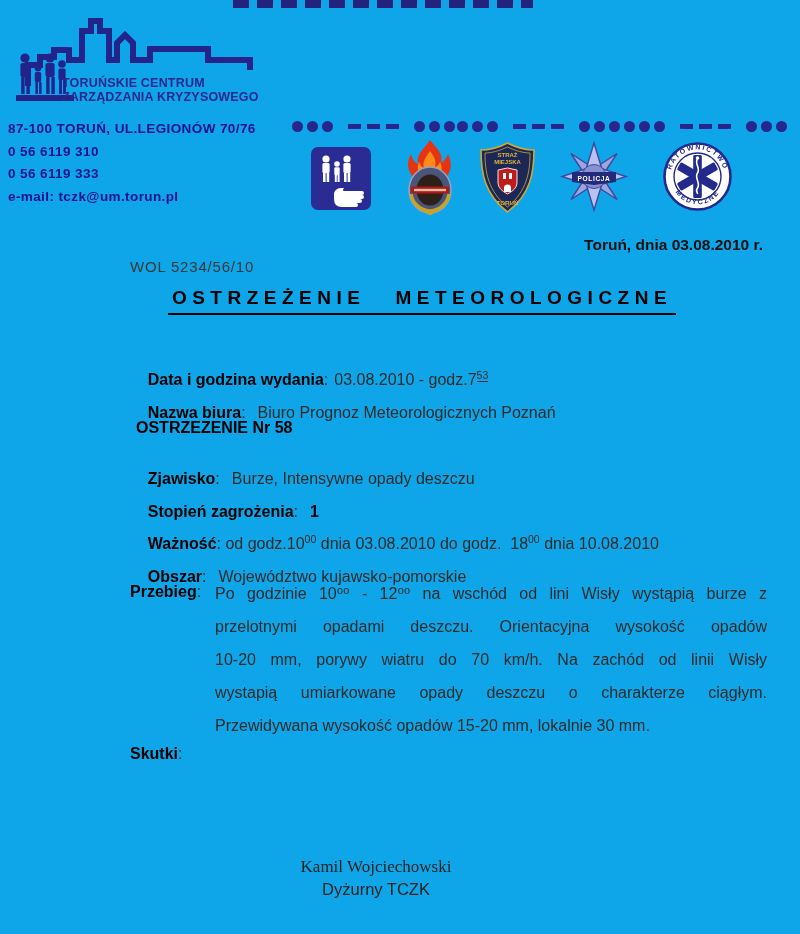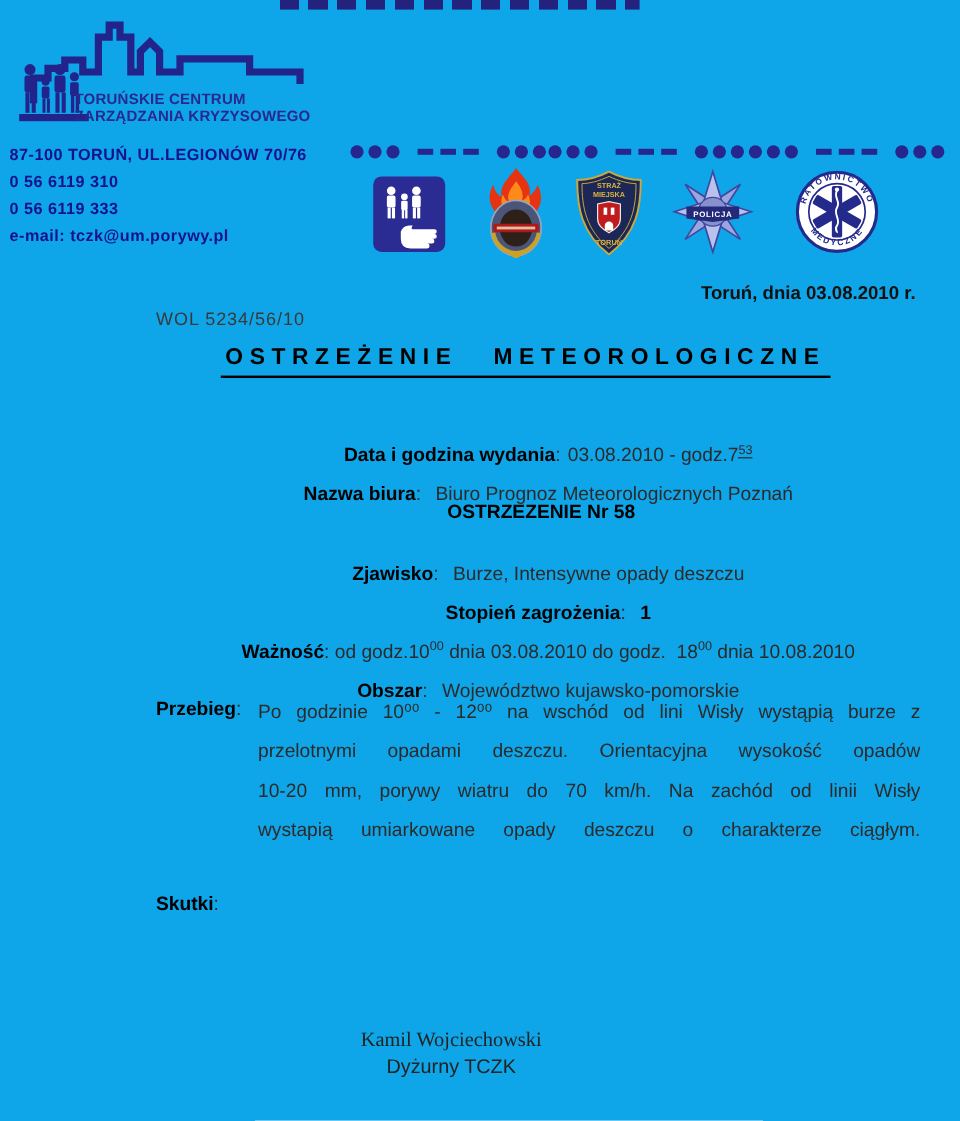--- a/index.html
+++ b/index.html
@@ -22,25 +22,25 @@
   .dot{width:11px;height:11px;border-radius:50%;background:#26268e;}
   .dash{width:13px;height:5px;background:#26268e;margin:0 1px;}
   .gap{width:6px;}
 
   .emblem{position:absolute;}
 
   
   .place-date{position:absolute;left:553px;top:236px;width:210px;text-align:right;
               font-weight:bold;font-size:15.5px;color:#111;}
   .refno{position:absolute;left:130px;top:258px;font-size:15px;color:#3a3a3a;letter-spacing:.8px;}
-  .title{position:absolute;left:152px;top:287px;width:540px;display:flex;justify-content:flex-end;}
+  .title{position:absolute;left:152px;top:287px;width:540px;display:flex;justify-content:center;}
   .title-inner{display:inline-flex;gap:30px;border-bottom:2.5px solid #000;padding:0 4px 4px 4px;
                font-weight:bold;font-size:19px;letter-spacing:5.5px;color:#000;white-space:nowrap;}
 
-  .fline{position:absolute;left:130px;right:34px;font-size:16px;white-space:pre-wrap;text-align:center;}
+  .fline{position:absolute;left:130px;right:34px;font-size:16px;white-space:pre-wrap;}
   .lbl{font-weight:bold;color:#000;}
   .val{color:#2b2b2b;}
   .pad6{padding-left:6px;} .pad12{padding-left:12px;}
   .sup{font-size:10.5px;position:relative;top:-6px;letter-spacing:0;}
   .sup.u{border-bottom:1.3px solid #2b2b2b;}
   .bold{font-weight:bold;color:#000;}
 
   .hang-label{position:absolute;left:130px;font-size:16px;font-weight:bold;color:#000;}
   .hang-colon{font-weight:normal;color:#2b2b2b;}
   .block{position:absolute;right:33px;font-size:16px;line-height:33px;color:#2b2b2b;}
@@ -83,21 +83,21 @@
 
   <div class="orgname">
     <div>TORUŃSKIE CENTRUM</div>
     <div>ZARZĄDZANIA KRYZYSOWEGO</div>
   </div>
 
   <div class="addr">
     <div>87-100 TORUŃ, UL.LEGIONÓW 70/76</div>
     <div>0 56 6119 310</div>
     <div>0 56 6119 333</div>
-    <div>e-mail: tczk@um.porywy.pl</div>
+    <div>e-mail: tczk@um.torun.pl</div>
   </div>
 
   <div class="dots" style="left:292px;">
     <span class="dot"></span>
       <span class="dot"></span>
       <span class="dot"></span>
       <span class="gap"></span>
     <span class="dash"></span>
       <span class="dash"></span>
       <span class="dash"></span>
@@ -243,20 +243,21 @@
   </div>
 
   <div class="hang-label" style="top:583px;">
     <span>Przebieg</span><span class="hang-colon">:</span>
   </div>
   <div class="block" style="left:215px;top:577px;">
     <div class="jl">Po godzinie 10⁰⁰ - 12⁰⁰ na wschód od lini Wisły wystąpią burze z</div>
     <div class="jl">przelotnymi opadami deszczu. Orientacyjna wysokość opadów</div>
     <div class="jl">10-20 mm, porywy wiatru do 70 km/h. Na zachód od linii Wisły</div>
     <div class="jl">wystapią umiarkowane opady deszczu o charakterze ciągłym.</div>
+    <div>Przewidywana wysokość opadów 15-20 mm, lokalnie 30 mm.</div>
   </div>
 
   <div class="hang-label" style="top:745px;">
     <span>Skutki</span><span class="hang-colon">:</span>
   </div>
 
   <div class="signature">
     <div class="sig-name">Kamil Wojciechowski</div>
     <div class="sig-role">Dyżurny TCZK</div>
   </div>

